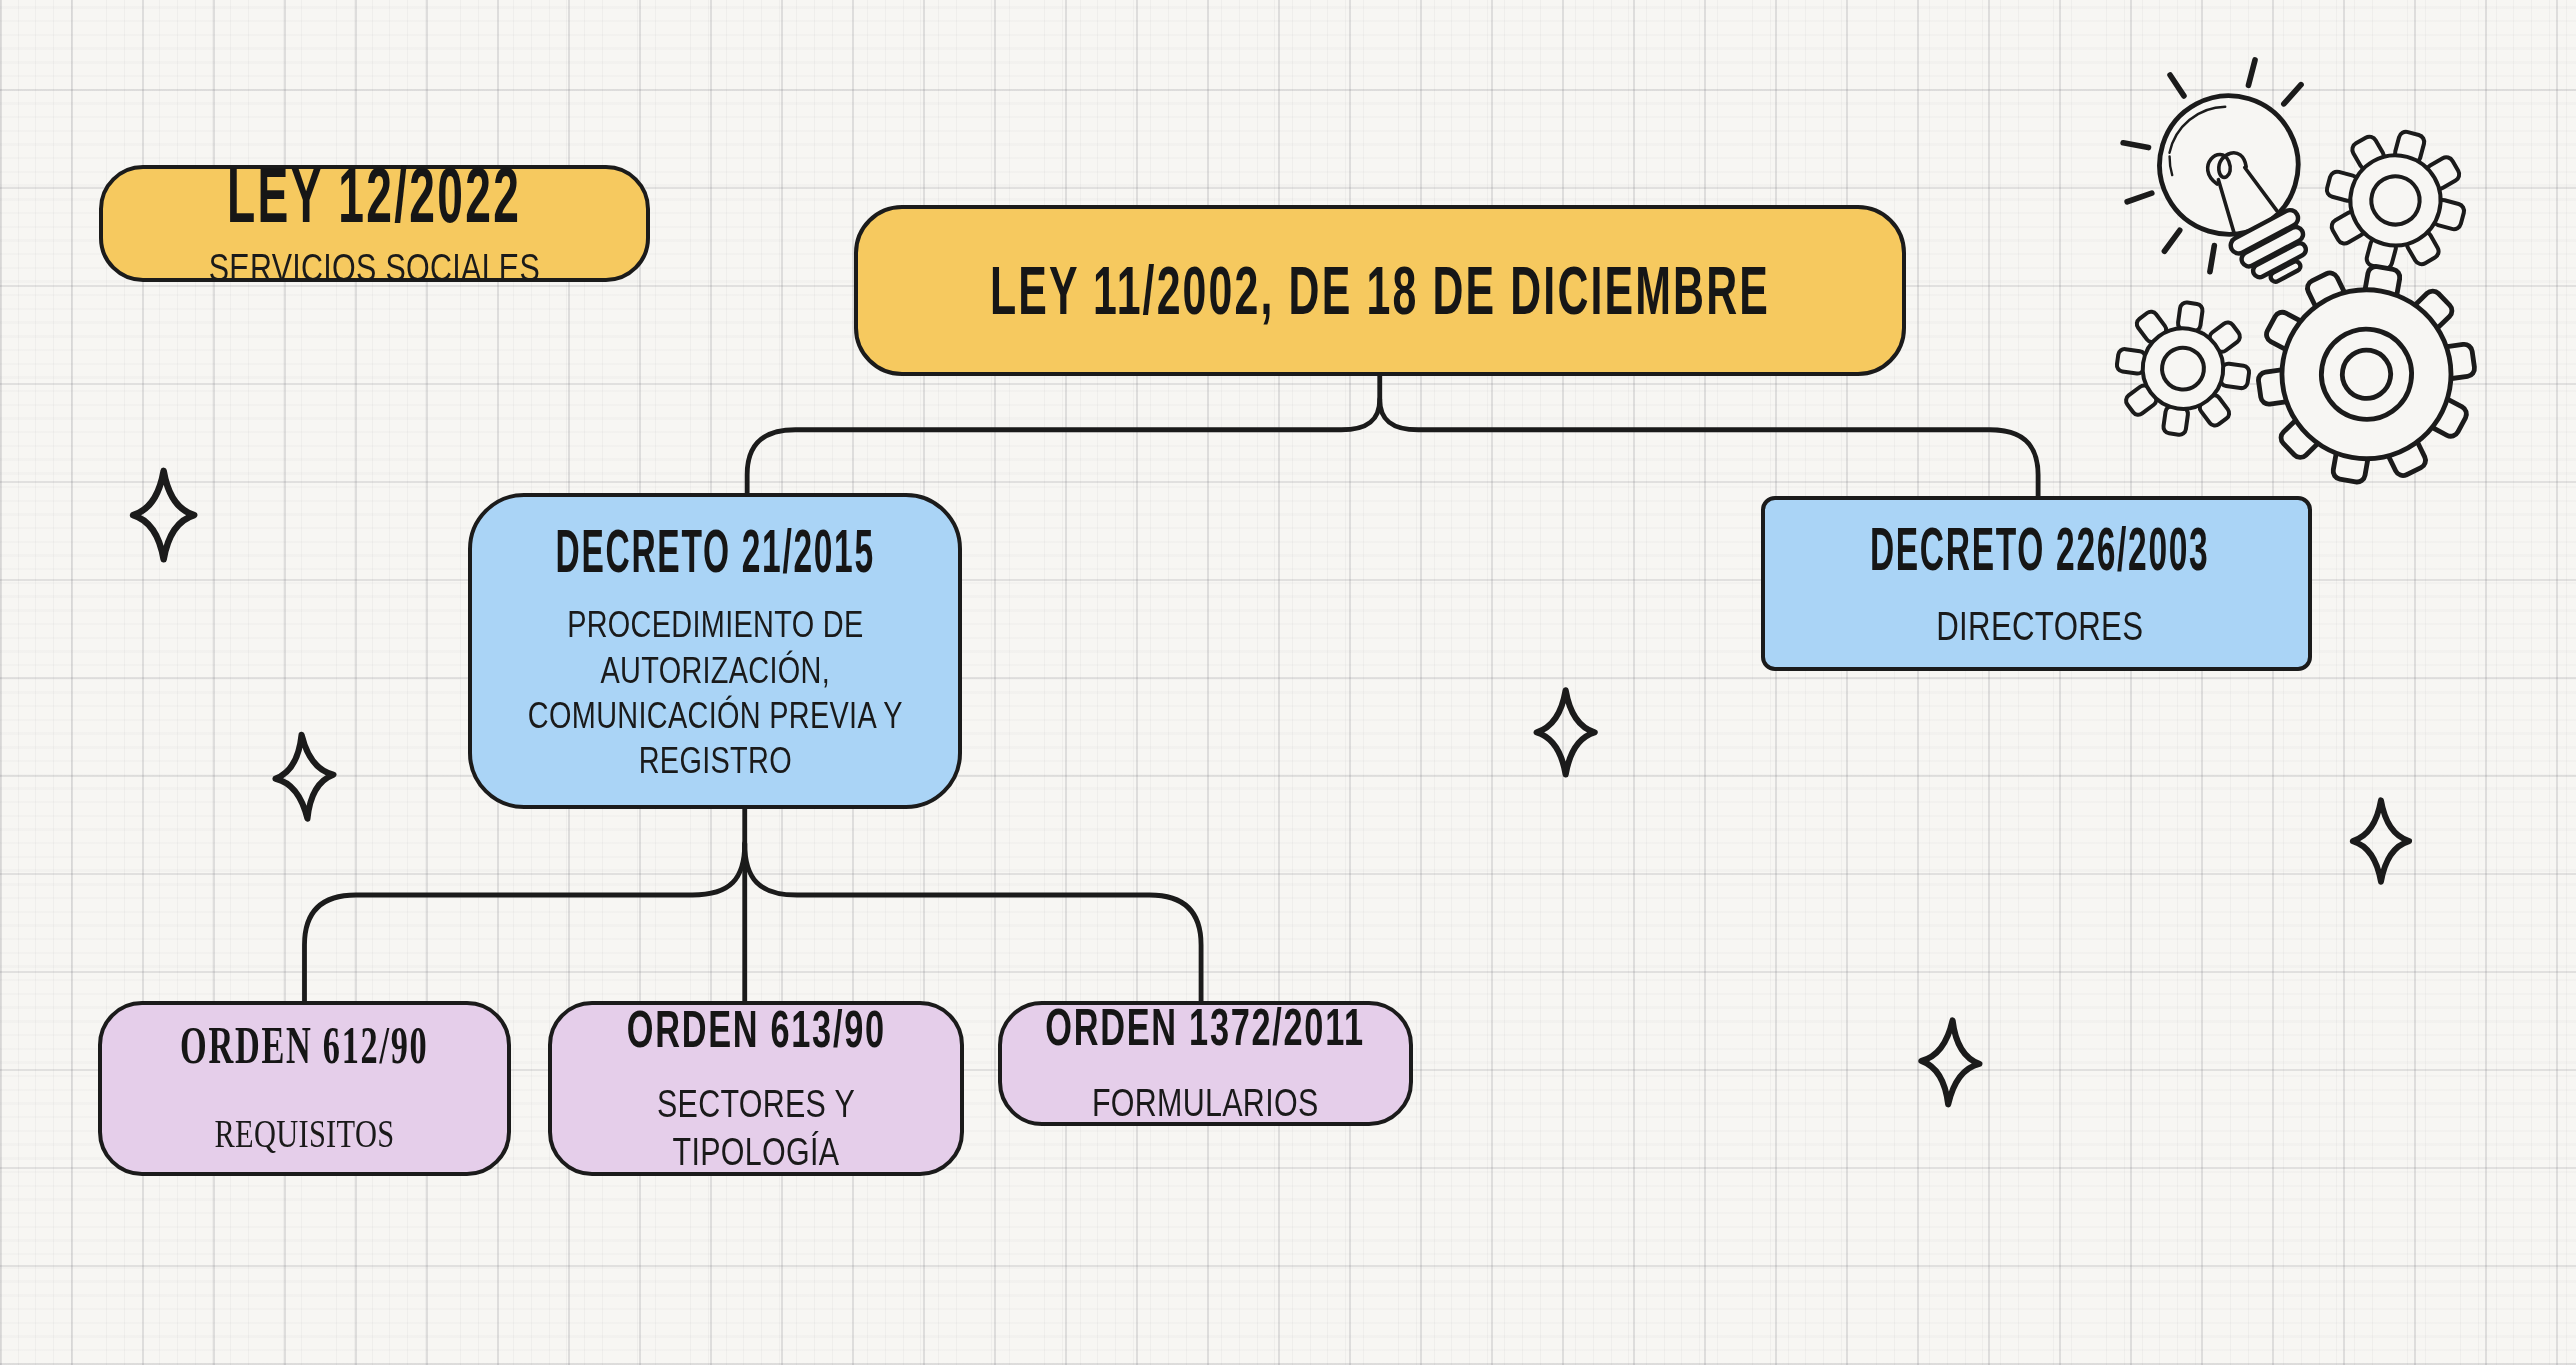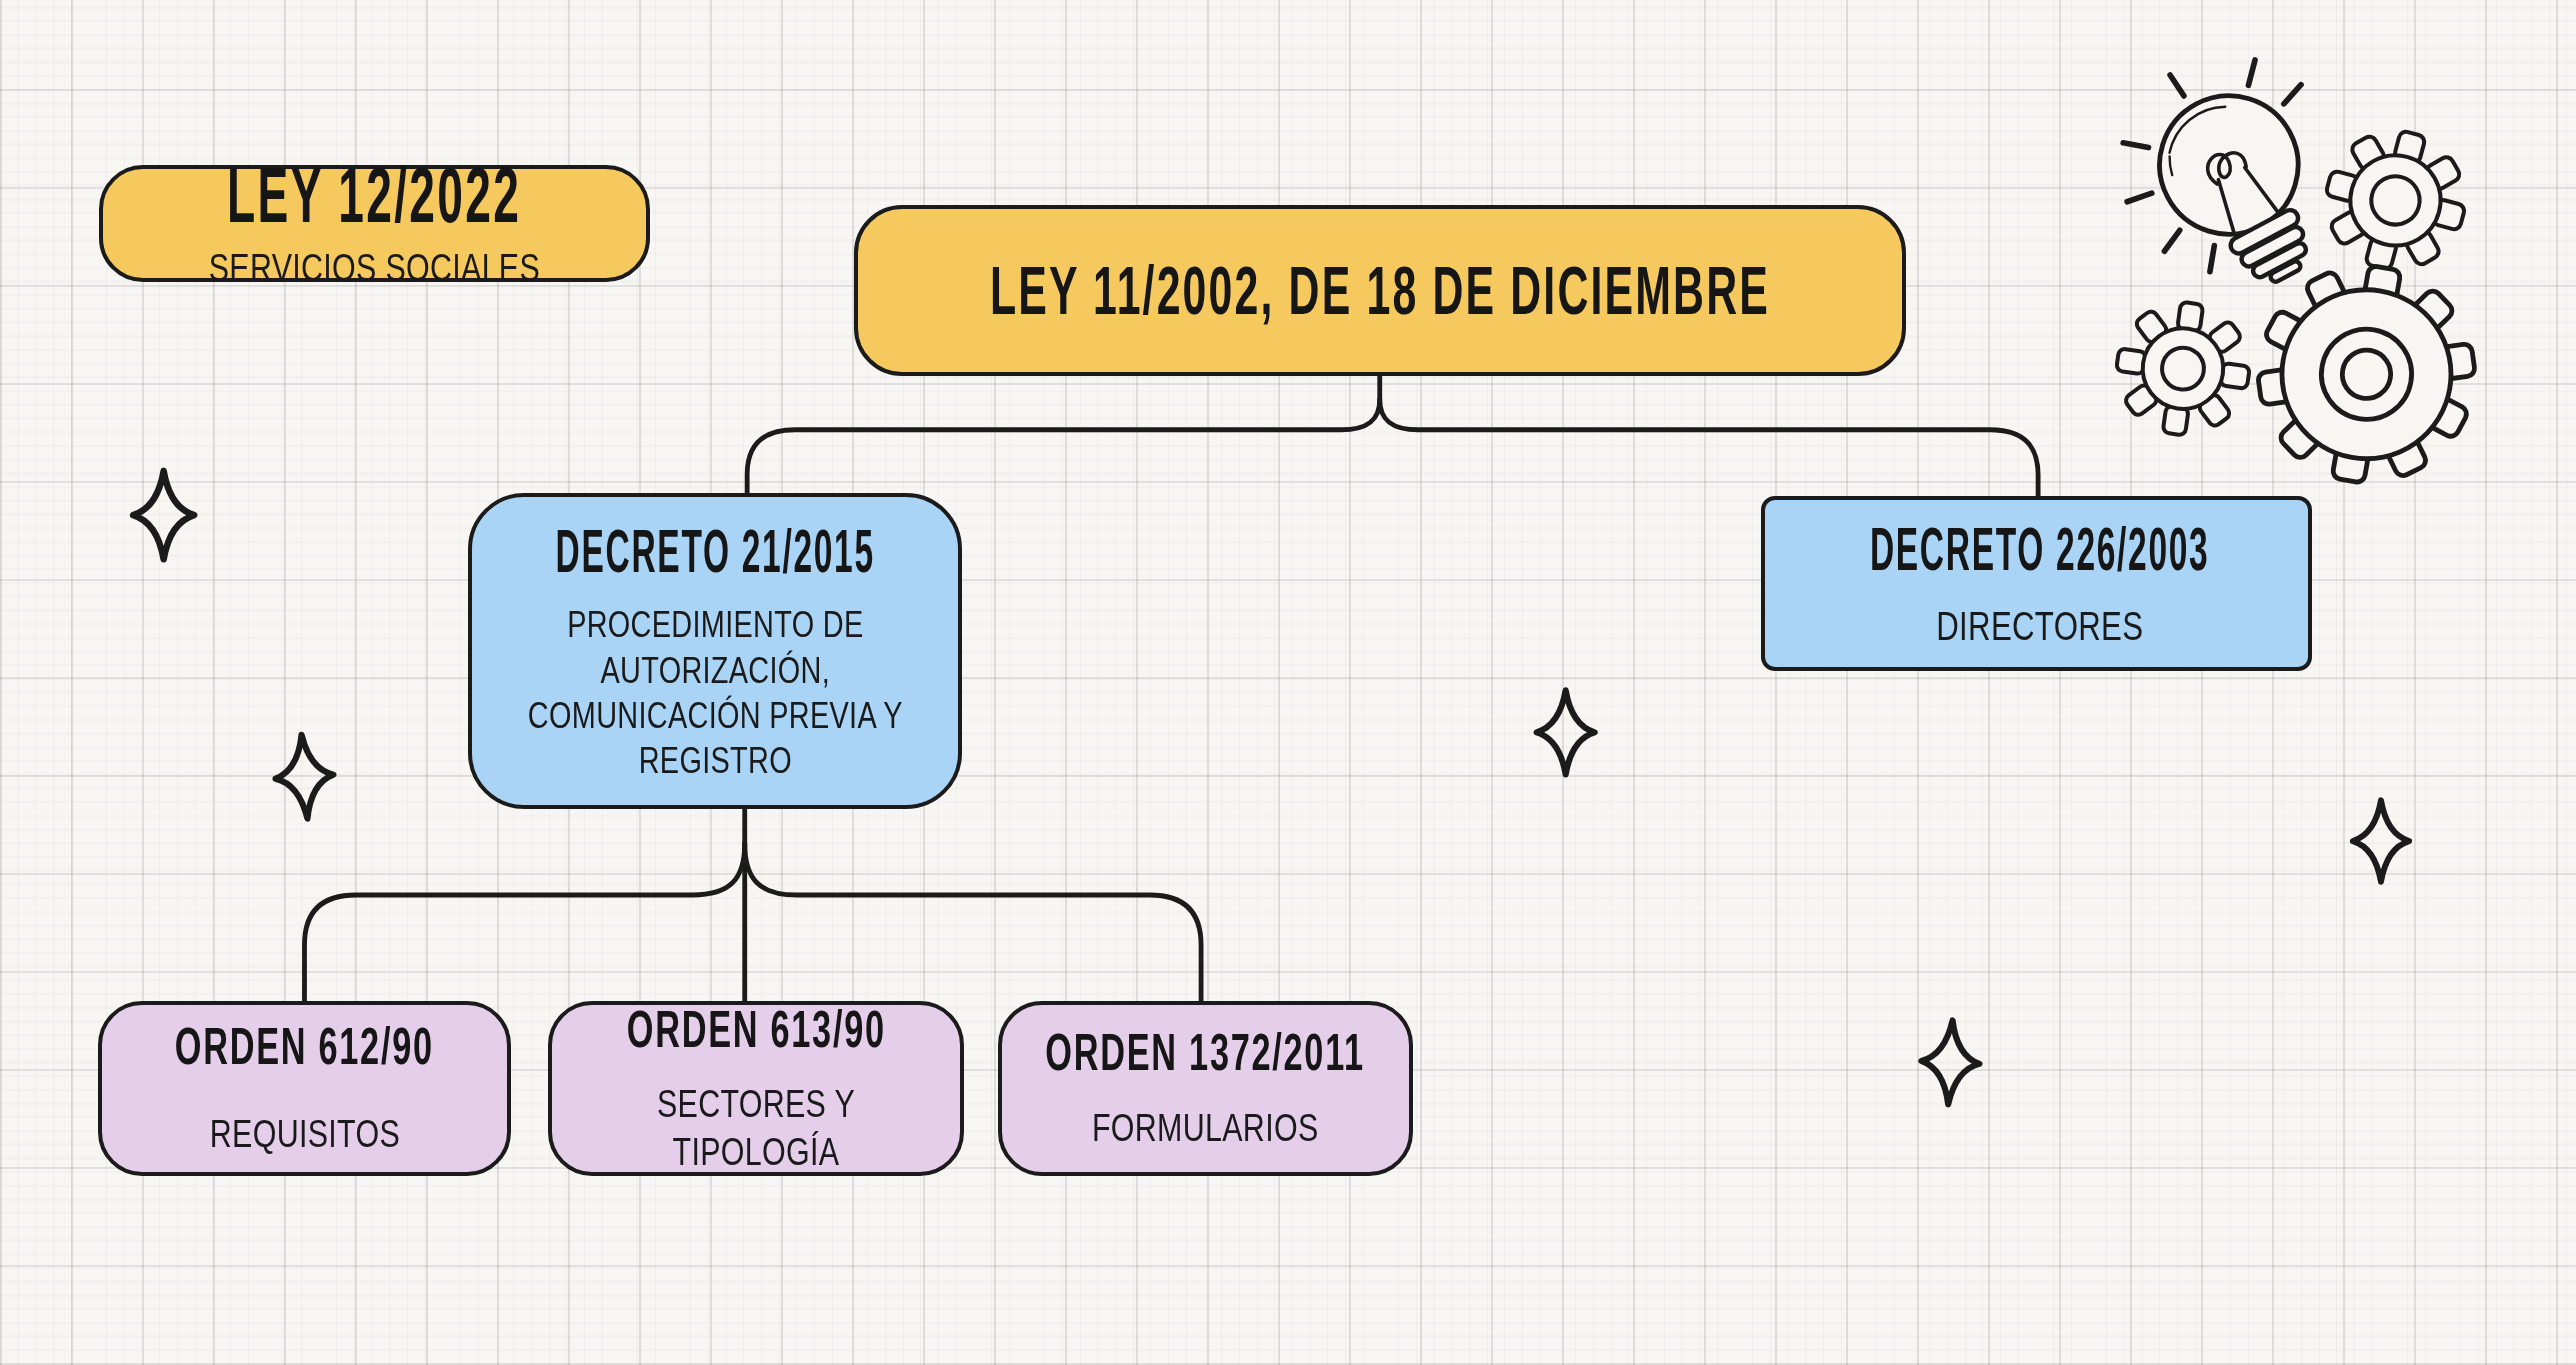--- a/index.html
+++ b/index.html
@@ -35,23 +35,23 @@
   }
   .sub-y1{font-size:39px;}
   .sub-b1{font-size:37px;}
   .sub-b2{font-size:40px;}
   .sub-o {font-size:39px;}
   
   .n-ley12   {left:99px; top:165px; width:551px;  height:117px; border-radius:44px; gap:8px;}
   .n-ley11   {left:854px;top:165px; width:1052px; height:171px; border-radius:48px;margin-top:40px;}
   .n-dec21   {left:468px; top:493px; width:494px;  height:316px; border-radius:56px; gap:19.3px;}
   .n-dec226  {left:1761px;top:496px; width:551px;  height:175px; border-radius:14px; gap:21px;padding-left:7px;}
-  .n-o612    {left:98px; top:1001px;width:413px;  height:175px; border-radius:44px; gap:36px;}
+  .n-o612    {left:98px; top:1001px;width:413px;  height:175px; border-radius:44px; gap:36px;font-family:Liberation Serif, serif;}
   .n-o613    {left:548px; top:1001px;width:416px;  height:175px; border-radius:44px; gap:24px;}
-  .n-o1372   {left:998px;top:1001px;width:415px;  height:175px; border-radius:44px; gap:24px;}
+  .n-o1372   {left:998px;top:1001px;width:415px;  height:125px; border-radius:44px; gap:24px;}
 </style>
 </head>
 <body>
 
 <div class="canvas">
 
   <svg class="overlay" width="2576" height="1365" viewBox="0 0 3200 1696">
     <defs>
       <path id="sparkle-shape" d="M 0 -55 Q 8 -9 38 0 Q 8 9 0 55 Q -8 9 -38 0 Q -8 -9 0 -55 Z" fill="none" stroke="#1b1b1b" stroke-width="8" stroke-linecap="round" stroke-linejoin="round"></path>
     </defs>

